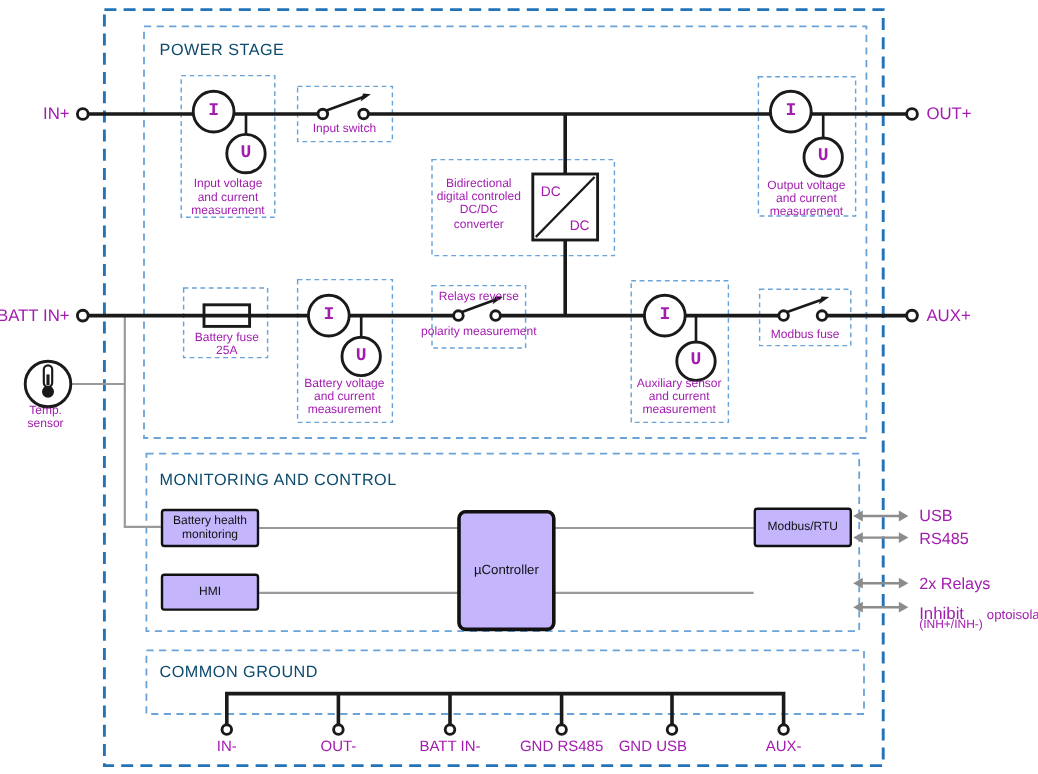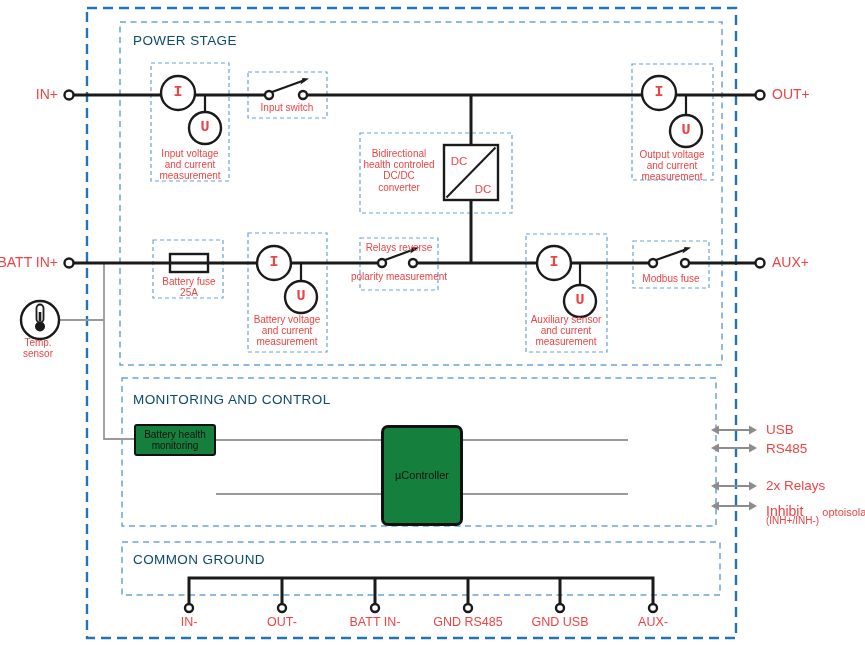--- a/index.html
+++ b/index.html
@@ -15,28 +15,28 @@
   
   .wire{fill:none;stroke:#1a1a1a;stroke-width:3;stroke-linecap:butt}
   .wire2{fill:none;stroke:#1a1a1a;stroke-width:2.2}
   .cwire{fill:none;stroke:#9a9a9a;stroke-width:1.8}
   .awire{fill:none;stroke:#8c8c8c;stroke-width:2}
   .ahead{fill:#8c8c8c;stroke:none}
   .node{fill:#fff;stroke:#1a1a1a;stroke-width:2.4}
   .fill{fill:#1a1a1a;stroke:none}
 
   
-  .box{position:absolute;z-index:1;box-sizing:border-box;background:#15803d;border:2px solid #111;
+  .box{position:absolute;z-index:1;box-sizing:border-box;background:#c4b5fd;border:2px solid #111;
        border-radius:3px;display:flex;align-items:center;justify-content:center;
        font-size:10px;line-height:1.15;text-align:center;white-space:pre-line;color:#111}
   .box.uc{border-width:3px;border-radius:7px;font-size:11px}
 
   
   .lb{position:absolute;z-index:2;transform:translate(-50%,-50%);text-align:center;
-      white-space:pre-line;font-size:10px;line-height:1.12;color:#ef4444}
+      white-space:pre-line;font-size:10px;line-height:1.12;color:#a21caf}
   .anchor-left{transform:translate(0,-50%);text-align:left}
   .anchor-right{transform:translate(-100%,-50%);text-align:right}
   .title{font-size:13.5px;color:#0c4a6e;letter-spacing:.4px}
   .term{font-size:14px}
   .gnd{font-size:12.5px}
   .rlbl{font-size:13.5px}
   .dc{font-size:11.5px}
   .mono{font-family:"Liberation Mono","DejaVu Sans Mono",monospace;font-size:15px;font-weight:700}
   .inh-main{font-size:14px}
   .inh-note{font-size:11px;margin-left:19px}
@@ -147,21 +147,23 @@
     <g>
       <circle cx="40" cy="320" r="19" class="node"></circle>
       <rect x="36.5" y="304.5" width="7" height="18" rx="3.5" fill="#fff" stroke="#1a1a1a" stroke-width="1.8"></rect>
       <circle cx="40" cy="326.5" r="5" class="fill"></circle>
       <line x1="40" y1="312" x2="40" y2="321" stroke="#1a1a1a" stroke-width="2.6"></line>
     </g>
   </svg>
 
   <div class="box" style="left:134px;top:424px;width:82px;height:32px">Battery health
 monitoring</div>
+  <div class="box" style="left:134px;top:478px;width:82px;height:31px">HMI</div>
   <div class="box uc" style="left:381px;top:425px;width:82px;height:101px">µController</div>
+  <div class="box" style="left:628px;top:423px;width:82px;height:33px">Modbus/RTU</div>
 
   <div class="lb title anchor-left" style="left:133px;top:41px">POWER STAGE</div>
   <div class="lb title anchor-left" style="left:133px;top:400px">MONITORING AND CONTROL</div>
   <div class="lb title anchor-left" style="left:133px;top:560px">COMMON GROUND</div>
 
   <div class="lb term anchor-right" style="left:58px;top:95px">IN+</div>
   <div class="lb term anchor-right" style="left:58px;top:263px">BATT IN+</div>
   <div class="lb term anchor-left" style="left:772px;top:95px">OUT+</div>
   <div class="lb term anchor-left" style="left:772px;top:263px">AUX+</div>
 
@@ -172,21 +174,21 @@
   <div class="lb mono" style="left:274px;top:263px">I</div>
   <div class="lb mono" style="left:301px;top:297px">U</div>
   <div class="lb mono" style="left:554px;top:263px">I</div>
   <div class="lb mono" style="left:580px;top:301px">U</div>
 
   <div class="lb" style="left:190px;top:165px">Input voltage
 and current
 measurement</div>
   <div class="lb" style="left:287px;top:108px">Input switch</div>
   <div class="lb" style="left:399px;top:170px">Bidirectional
-health controled
+digital controled
 DC/DC
 converter</div>
   <div class="lb dc" style="left:459px;top:161px">DC</div>
   <div class="lb dc" style="left:483px;top:189px">DC</div>
   <div class="lb" style="left:672px;top:166px">Output voltage
 and current
 measurement</div>
   <div class="lb" style="left:189px;top:287px">Battery fuse
 25A</div>
   <div class="lb" style="left:287px;top:331px">Battery voltage
@@ -206,16 +208,16 @@
   <div class="lb rlbl anchor-left" style="left:766px;top:486px">2x Relays</div>
   <div class="lb anchor-left" style="left:766px;top:506px">
     <span class="inh-main">Inhibit</span><span class="inh-note">optoisolated</span>
   </div>
   <div class="lb small2 anchor-left" style="left:766px;top:521px">(INH+/INH-)</div>
 
   <div class="lb gnd" style="left:189px;top:622px">IN-</div>
   <div class="lb gnd" style="left:282px;top:622px">OUT-</div>
   <div class="lb gnd" style="left:375px;top:622px">BATT IN-</div>
   <div class="lb gnd" style="left:468px;top:622px">GND RS485</div>
-  <div class="lb gnd" style="left:560px;top:622px">GND USB</div>
+  <div class="lb gnd" style="left:544px;top:622px">GND USB</div>
   <div class="lb gnd" style="left:653px;top:622px">AUX-</div>
 
 </div>
 
 </body></html>

